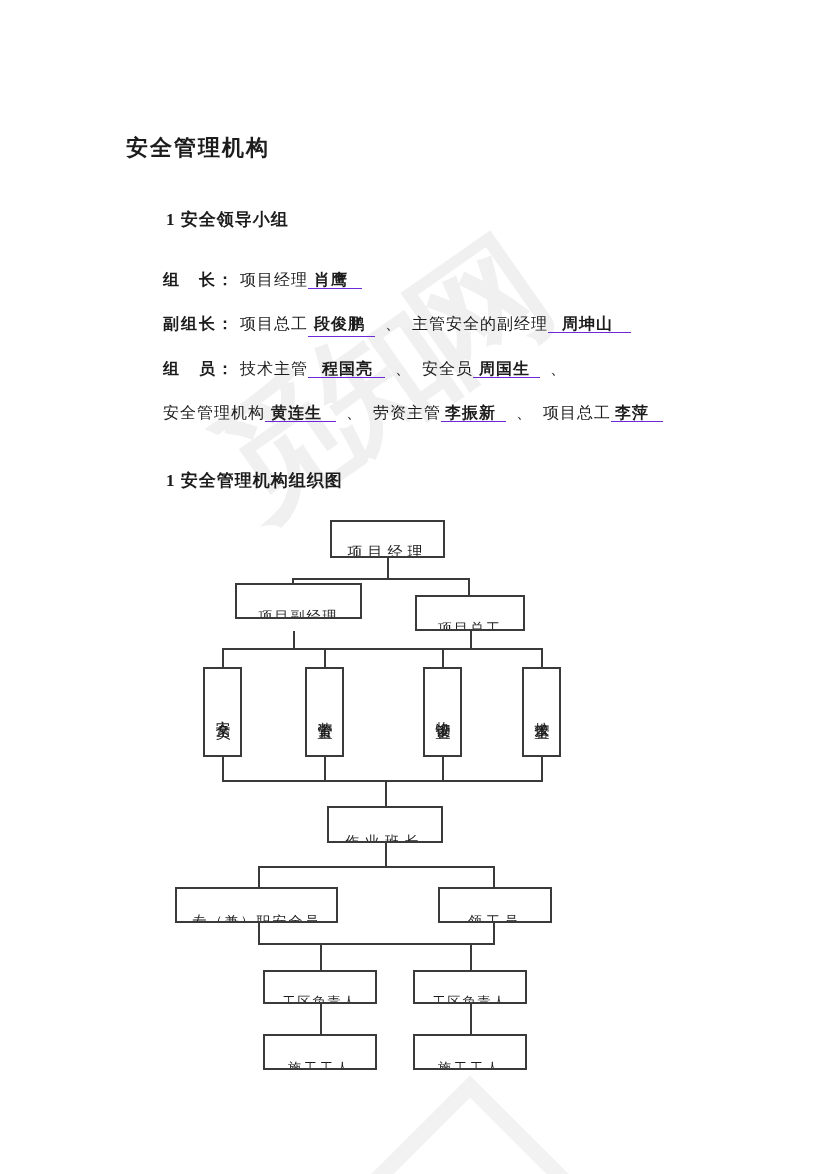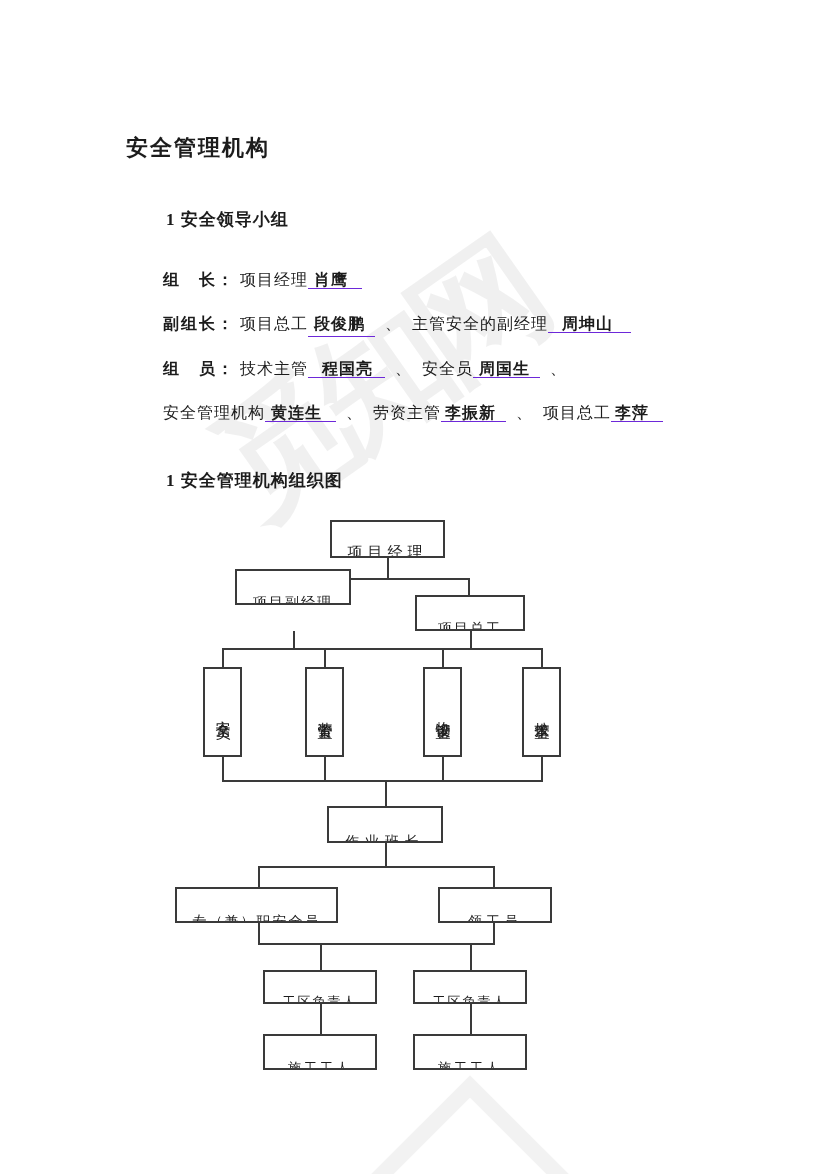--- a/index.html
+++ b/index.html
@@ -99,21 +99,21 @@
   <div class="sec-head sec2">1 安全管理机构组织图</div>
 
   <div class="hbox" style="left:330px;top:520px;width:115px;height:38px;">
     <span class="cliptext" style="bottom:-6px;font-size:15px;letter-spacing:5px;">项目经理</span>
   </div>
   <div class="vl" style="left:387px;top:558px;height:20px;"></div>
   <div class="hl" style="left:292px;top:578px;width:178px;"></div>
   <div class="vl" style="left:292px;top:578px;height:17px;"></div>
   <div class="vl" style="left:468px;top:578px;height:17px;"></div>
 
-  <div class="hbox" style="left:235px;top:569px;width:116px;height:36px;">
+  <div class="hbox" style="left:235px;top:583px;width:127px;height:36px;">
     <span class="cliptext" style="bottom:-9px;font-size:14px;letter-spacing:2px;">项目副经理</span>
   </div>
   <div class="hbox" style="left:415px;top:595px;width:110px;height:36px;">
     <span class="cliptext" style="bottom:-9px;font-size:14px;letter-spacing:2px;">项目总工</span>
   </div>
   <div class="vl" style="left:293px;top:631px;height:17px;"></div>
   <div class="vl" style="left:470px;top:631px;height:17px;"></div>
   <div class="hl" style="left:222px;top:648px;width:321px;"></div>
   <div class="vl" style="left:222px;top:648px;height:19px;"></div>
   <div class="vl" style="left:324px;top:648px;height:19px;"></div>

